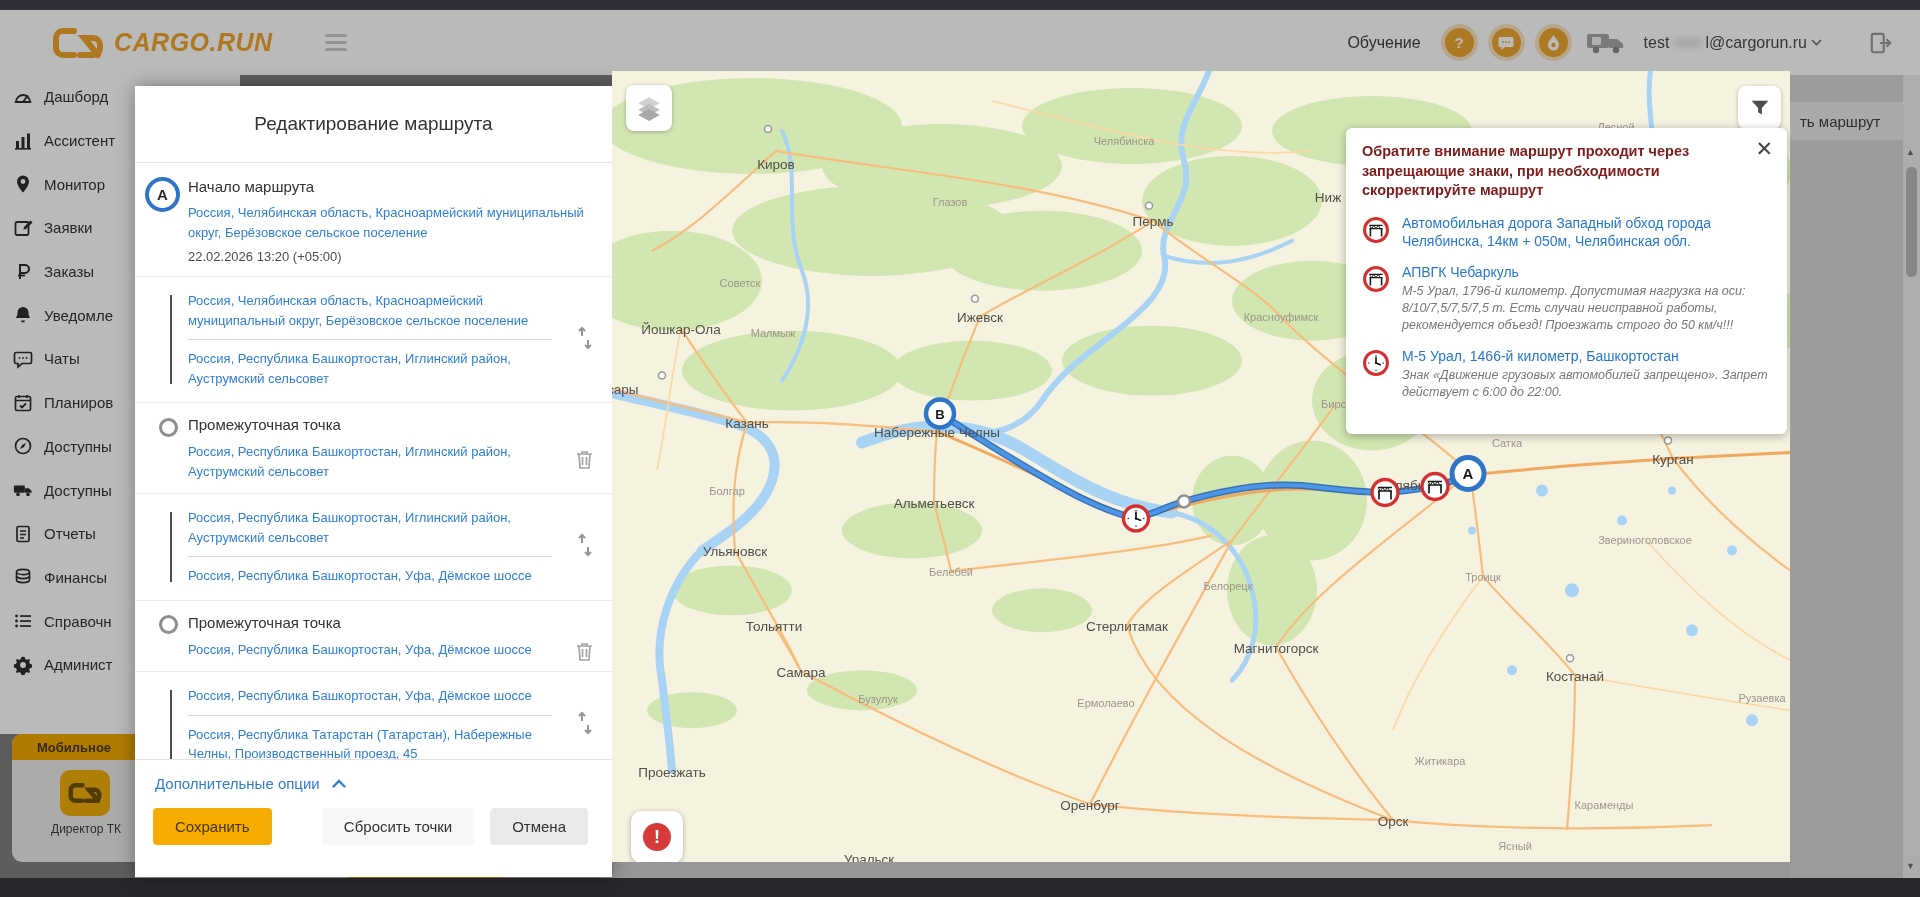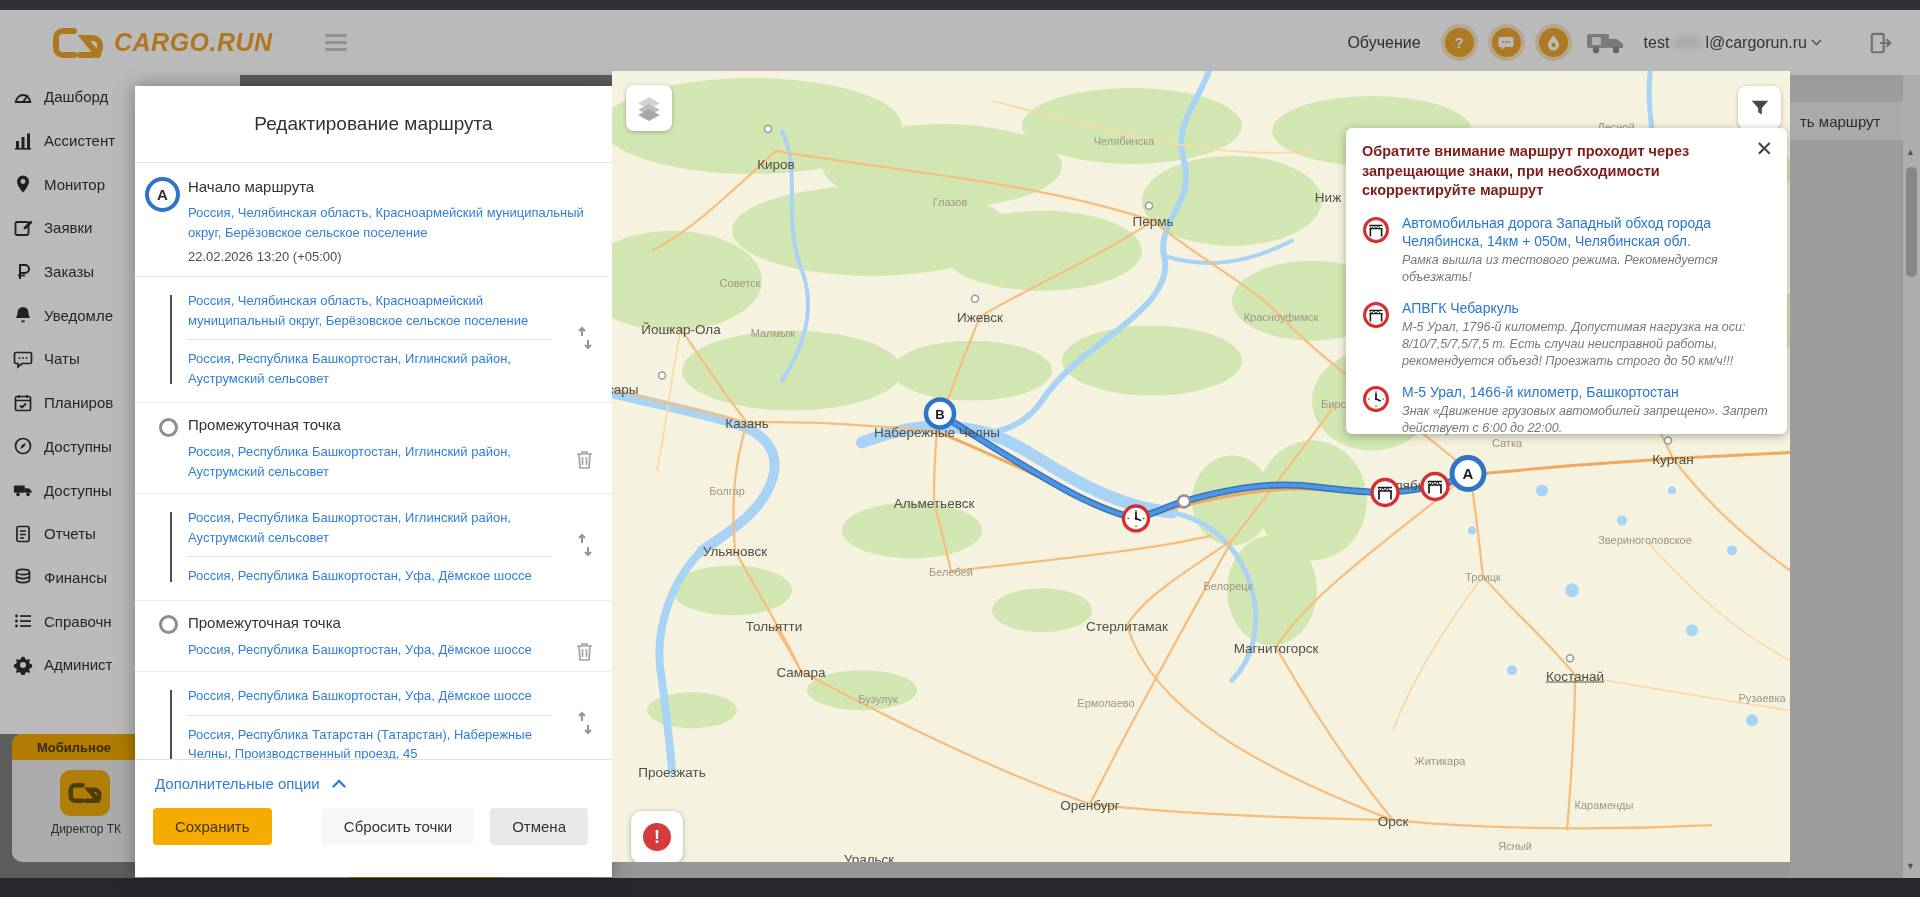--- a/index.html
+++ b/index.html
@@ -542,21 +542,21 @@
       <span class="map-label big" style="left: 322px; top: 432px;">Альметьевск</span>
       <span class="map-label small" style="left: 1033px; top: 469px;">Звериноголовское</span>
       <span class="map-label big" style="left: 123px; top: 480px;">Ульяновск</span>
       <span class="map-label small" style="left: 339px; top: 501px;">Белебей</span>
       <span class="map-label small" style="left: 871px; top: 506px;">Троицк</span>
       <span class="map-label small" style="left: 616px; top: 515px;">Белорецк</span>
       <span class="map-label big" style="left: 162px; top: 555px;">Тольятти</span>
       <span class="map-label big" style="left: 515px; top: 555px;">Стерлитамак</span>
       <span class="map-label big" style="left: 664px; top: 577px;">Магнитогорск</span>
       <span class="map-label big" style="left: 189px; top: 601px;">Самара</span>
-      <span class="map-label big" style="left: 963px; top: 605px; text-decoration: underline;">Костанай</span>
+      <span class="map-label big" style="left: 963px; top: 605px;">Костанай</span>
       <span class="map-label small" style="left: 1150px; top: 627px;">Рузаевка</span>
       <span class="map-label small" style="left: 266px; top: 628px;">Бузулук</span>
       <span class="map-label small" style="left: 494px; top: 632px;">Ермолаево</span>
       <span class="map-label small" style="left: 828px; top: 690px;">Житикара</span>
       <span class="map-label big" style="left: 60px; top: 701px;">Проезжать</span>
       <span class="map-label big" style="left: 478px; top: 734px;">Оренбург</span>
       <span class="map-label small" style="left: 992px; top: 734px;">Караменды</span>
       <span class="map-label big" style="left: 781px; top: 750px;">Орск</span>
       <span class="map-label small" style="left: 903px; top: 775px;">Ясный</span>
       <span class="map-label big" style="left: 257px; top: 788px;">Уральск</span>
@@ -614,21 +614,20 @@
     <div id="warn-list">
         <div class="warn-item">
           <div class="warn-ic"><svg viewBox="-15 -15 30 30">
               <circle r="12.3" fill="#fff" stroke="#d62f2f" stroke-width="3.2"></circle>
               <path d="M-7,-5 H7 M-7,-1.5 H7" stroke="#1a1a1a" stroke-width="1.4" fill="none"></path>
               <path d="M-7,-5 l2.3,3.5 2.4,-3.5 2.3,3.5 2.4,-3.5 2.3,3.5" stroke="#1a1a1a" stroke-width="1" fill="none"></path>
               <path d="M-6,-1.5 V7 M6,-1.5 V7" stroke="#1a1a1a" stroke-width="1.7" fill="none"></path>
             </svg></div>
           <div>
             <div class="warn-link">Автомобильная дорога Западный обход города Челябинска, 14км + 050м, Челябинская обл.</div>
-            <div class="warn-desc">Рамка вышла из тестового режима. Рекомендуется объезжать!</div>
           </div>
         </div>
         <div class="warn-item">
           <div class="warn-ic"><svg viewBox="-15 -15 30 30">
               <circle r="12.3" fill="#fff" stroke="#d62f2f" stroke-width="3.2"></circle>
               <path d="M-7,-5 H7 M-7,-1.5 H7" stroke="#1a1a1a" stroke-width="1.4" fill="none"></path>
               <path d="M-7,-5 l2.3,3.5 2.4,-3.5 2.3,3.5 2.4,-3.5 2.3,3.5" stroke="#1a1a1a" stroke-width="1" fill="none"></path>
               <path d="M-6,-1.5 V7 M6,-1.5 V7" stroke="#1a1a1a" stroke-width="1.7" fill="none"></path>
             </svg></div>
           <div>

